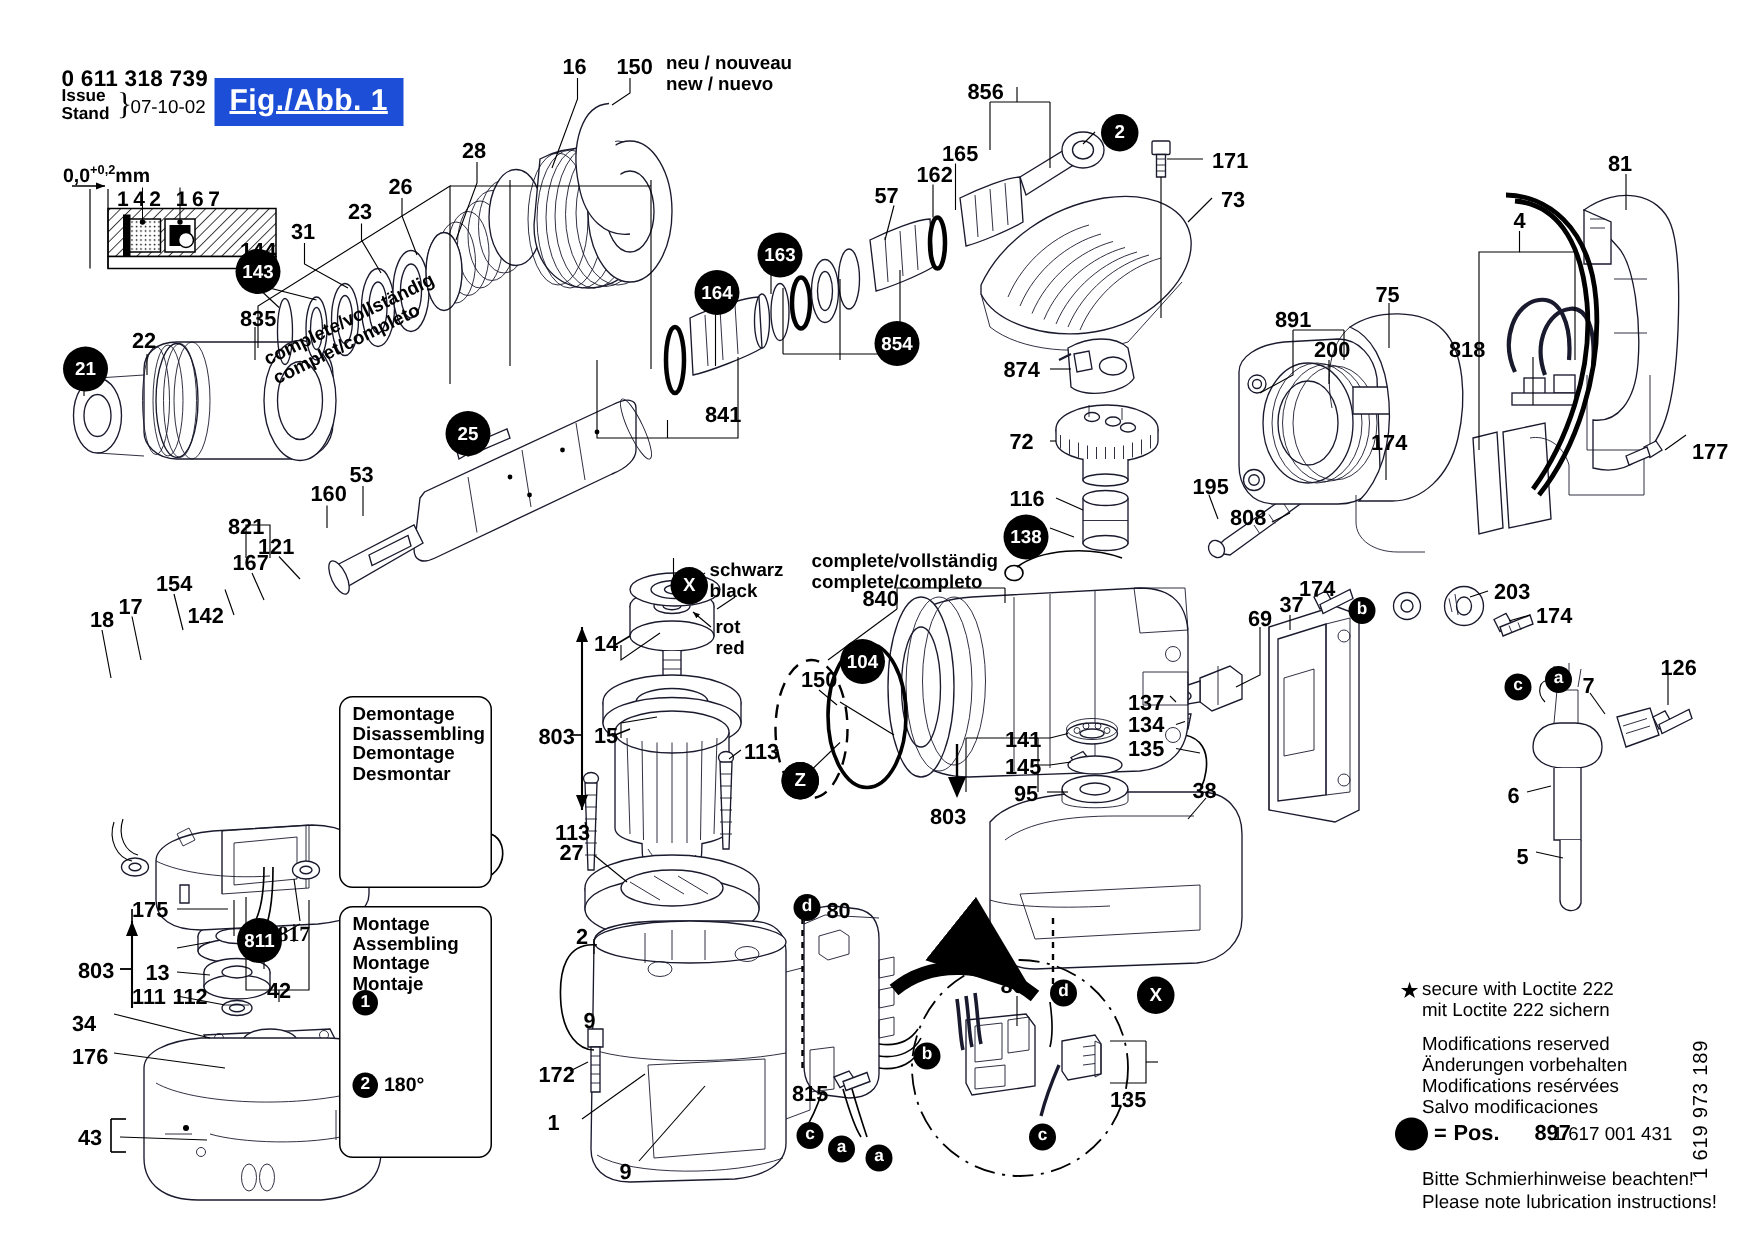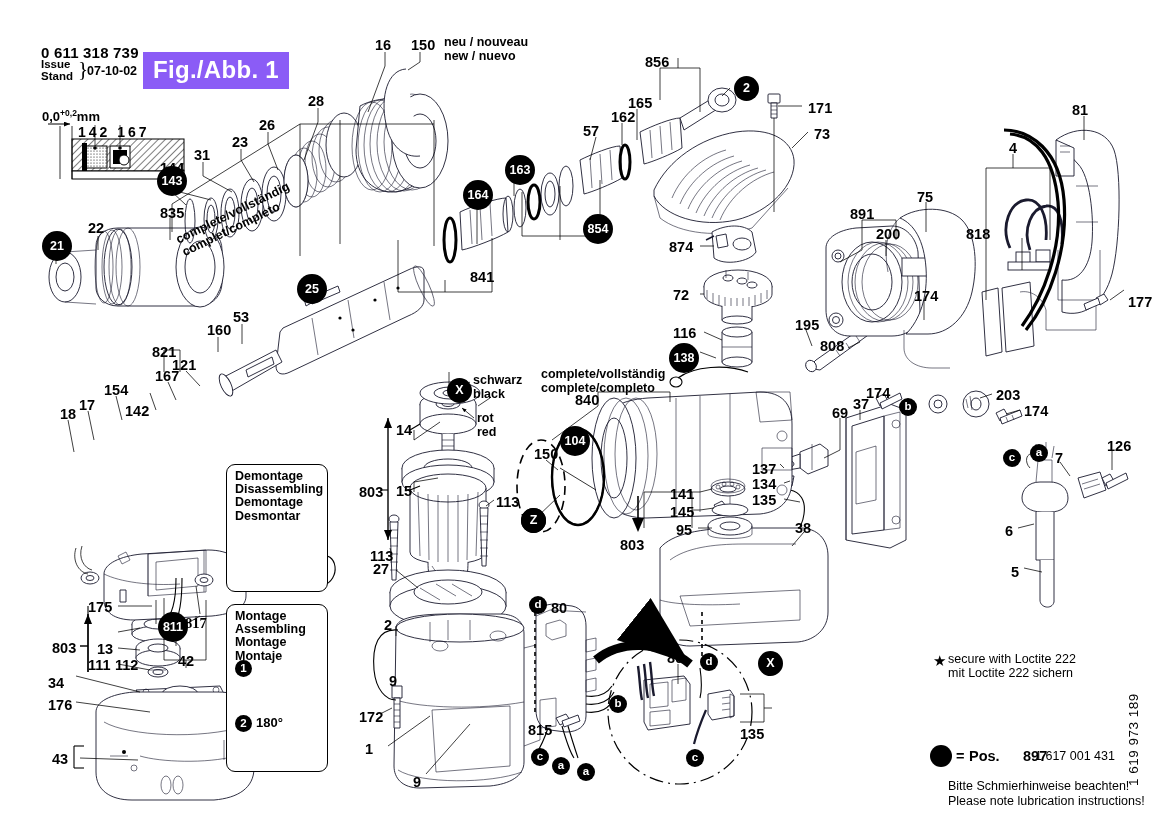--- a/index.html
+++ b/index.html
@@ -31,29 +31,30 @@
   }
   .hdr-issue span { display: block; }
   .hdr-brace {
     left: 78px; top: 57px;
     font-size: 21px; font-weight: 300;
     color: #000;
     font-family: "Liberation Serif", serif;
   }
   .hdr-date {
     left: 87px; top: 64px;
-    font-size: 12.5px; font-weight: bold;
+    font-size: 12.5px; font-weight: normal;
     color: #000;
   }
   .fig-box {
     left: 143px; top: 52px;
-    background: #8b5cf6; color: #fff;
-    font-size: 24px; font-weight: bold;
+    background: #1d4ed8; color: #fff;
+    font-size: 20px; font-weight: bold;
     padding: 4px 10px 5px 10px;
     letter-spacing: .3px;
+    text-decoration: underline;
   }
 
   
   .tol-label { left: 42px; top: 108px; font-size: 13px; font-weight: bold; }
   .tol-label sup { font-size: 8.5px; vertical-align: super; }
   .tol-nums { left: 78px; top: 124px; font-size: 14px; font-weight: bold; letter-spacing: 3px; }
 
   
   .pn {
     font-size: 14.5px; font-weight: bold; color: #000;
@@ -999,20 +1000,26 @@
     <span>Montaje</span>
   </div>
   <div class="abs dot num1" style="left:235px; top:660px;">1</div>
   <div class="abs dot num1" style="left:235px; top:715px;">2</div>
   <div class="abs pn sm" style="left:256px; top:716px;">180°</div>
 
   <div class="abs legend-star" style="left:933px; top:653px;">★</div>
   <div class="abs legend-txt" style="left:948px; top:652px; font-weight:normal;">
     <span>secure with Loctite 222</span>
     <span>mit Loctite 222 sichern</span>
+  </div>
+  <div class="abs legend-txt" style="left:948px; top:689px;">
+    <span>Modifications reserved</span>
+    <span>Änderungen vorbehalten</span>
+    <span>Modifications resérvées</span>
+    <span>Salvo modificaciones</span>
   </div>
   <div class="abs" style="left:930px; top:745px; width:22px; height:22px; border-radius:50%; background:#000;"></div>
   <div class="abs legend-bold" style="left:956px; top:748px;">=</div>
   <div class="abs legend-bold" style="left:969px; top:748px;">Pos.</div>
   <div class="abs legend-bold" style="left:1000px; top:748px;padding-left:23px;">897</div>
   <div class="abs legend-txt" style="left:1035px; top:749px;">1 617 001 431</div>
   <div class="abs legend-txt" style="left:948px; top:794px;">Please note lubrication instructions!</div>
   <div class="abs legend-txt" style="left:948px; top:779px;">Bitte Schmierhinweise beachten!</div>
   <div class="abs vert-code" style="left:1126px; top:646px; height:140px;">1 619 973 189</div>
 

